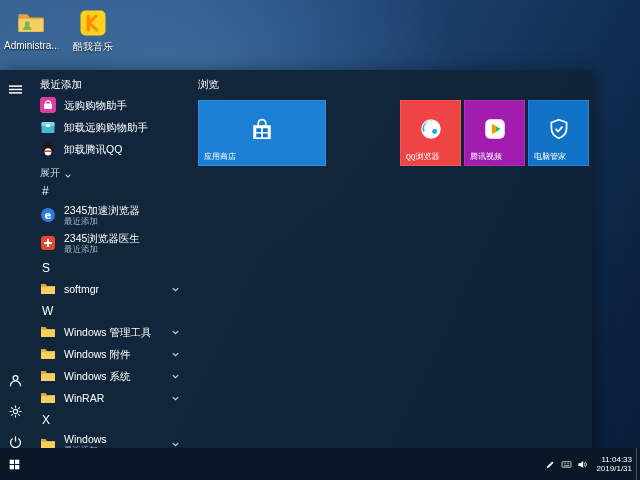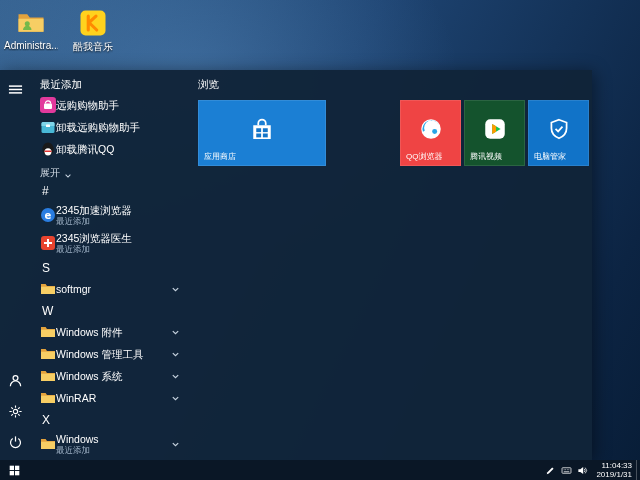--- a/index.html
+++ b/index.html
@@ -23,42 +23,42 @@
   
   .start-menu { position: absolute; left: 0; top: 70px; width: 592px; height: 390px;
     background: rgba(17,36,57,.97); display: flex; box-shadow: 2px 2px 16px rgba(0,0,0,.45); }
   .rail { width: 30px; display: flex; flex-direction: column; align-items: center; padding: 9px 0 8px; flex: none; }
   .rail-btn { background: none; border: none; width: 22px; height: 20px; display: flex; align-items: center; justify-content: center; cursor: pointer; }
   .rail .icn { width: 15px; height: 15px; }
   .rail-bottom { margin-top: auto; display: flex; flex-direction: column; gap: 11px; }
 
   .app-list { width: 158px; padding: 6px 0 8px 4px; color: #fff; flex: none; overflow: hidden; }
   .list-header { font-size: 10.5px; height: 18px; padding-left: 6px; display: flex; align-items: center; }
-  .app-row { display: flex; align-items: center; padding: 0 4px 0 6px; height: 22px; cursor: pointer; }
+  .app-row { display: flex; align-items: center; gap: 8px; padding: 0 4px 0 6px; height: 22px; cursor: pointer; }
   .app-row.two { height: 28px; }
   .icn.app { width: 16px; height: 16px; flex: none; }
   .app-label { font-size: 10.5px; line-height: 12px; white-space: nowrap; }
   .app-sub { font-size: 8.5px; color: #9db0c4; line-height: 10px; }
   .icn.chev { width: 9px; height: 9px; margin-left: auto; margin-right: 4px; }
   .expand-row { display: flex; align-items: flex-end; gap: 4px; height: 20px; padding-left: 6px; font-size: 10px; color: #d4dde6; cursor: pointer; }
   .expand-row .icn { width: 8px; height: 8px; }
   .sec-letter { font-size: 12px; height: 21px; display: flex; align-items: center; padding-left: 8px; cursor: pointer; }
 
-  .tiles-area { flex: 1; padding: 8px 0 0 10px; color: #fff; }
+  .tiles-area { flex: 1; padding: 8px 0 0 10px; color: #fff; font-family: Liberation Mono, monospace; }
   .tiles-header { font-size: 10.5px; height: 12px; margin-bottom: 10px; cursor: pointer; }
   .tiles-grid { display: flex; align-items: flex-start; }
   .tile { position: relative; height: 66px; cursor: pointer; border: 1px solid rgba(255,255,255,.10); }
   .tile.wide { width: 128px; margin-right: 74px; }
   .tile.medium { width: 61px; margin-right: 3px; }
   .tile-label { position: absolute; left: 5px; bottom: 3px; font-size: 8px; color: #fff; white-space: nowrap; }
   .icn.tile-ic { position: absolute; left: 50%; top: 44%; transform: translate(-50%,-50%); width: 26px; height: 26px; }
   .tile.wide .icn.tile-ic { width: 30px; height: 30px; }
 
   
-  .taskbar { position: absolute; left: 0; bottom: 0; width: 640px; height: 20px; background: #0a1726; display: flex; align-items: center; z-index: 5; }
+  .taskbar { position: absolute; left: 0; bottom: 0; width: 640px; height: 32px; background: #0a1726; display: flex; align-items: center; z-index: 5; }
   .start-btn { width: 28px; height: 20px; background: none; border: none; display: flex; align-items: center; justify-content: center; cursor: pointer; }
   .start-btn .icn { width: 11px; height: 11px; }
   .tray { margin-left: auto; display: flex; align-items: center; height: 100%; }
   .tray-btn { background: none; border: none; width: 16px; height: 20px; display: flex; align-items: center; justify-content: center; cursor: pointer; }
   .tray-btn .icn { width: 11px; height: 11px; }
   .clock { color: #fff; font-size: 8px; line-height: 9px; text-align: right; padding: 0 4px 0 6px; cursor: pointer; }
   .show-desktop { width: 4px; height: 100%; border-left: 1px solid rgba(255,255,255,.25); cursor: pointer; }
 </style>
 </head>
 <body>
@@ -220,37 +220,37 @@
         </div>
         <div class="sec-letter">W</div>
         <div class="app-row">
           <span class="icn app">
             <svg viewBox="0 0 16 16">
               <path d="M1 3 h4.6 l1.4 1.9 H15 V13 H1z" fill="#e3a23c"></path>
               <path d="M1 5.7 H15 V13 H1z" fill="#f7ce64"></path>
             </svg>
           </span>
           <div class="app-text">
+            <div class="app-label">Windows 管理工具</div>
+          </div>
+          <span class="icn chev">
+            <svg viewBox="0 0 10 10" fill="none" stroke="#c7d3df" stroke-width="1.3">
+              <path d="M2 3.4 L5 6.4 L8 3.4"></path>
+            </svg>
+          </span>
+        </div>
+        <div class="app-row">
+          <span class="icn app">
+            <svg viewBox="0 0 16 16">
+              <path d="M1 3 h4.6 l1.4 1.9 H15 V13 H1z" fill="#e3a23c"></path>
+              <path d="M1 5.7 H15 V13 H1z" fill="#f7ce64"></path>
+            </svg>
+          </span>
+          <div class="app-text">
             <div class="app-label">Windows 附件</div>
-          </div>
-          <span class="icn chev">
-            <svg viewBox="0 0 10 10" fill="none" stroke="#c7d3df" stroke-width="1.3">
-              <path d="M2 3.4 L5 6.4 L8 3.4"></path>
-            </svg>
-          </span>
-        </div>
-        <div class="app-row">
-          <span class="icn app">
-            <svg viewBox="0 0 16 16">
-              <path d="M1 3 h4.6 l1.4 1.9 H15 V13 H1z" fill="#e3a23c"></path>
-              <path d="M1 5.7 H15 V13 H1z" fill="#f7ce64"></path>
-            </svg>
-          </span>
-          <div class="app-text">
-            <div class="app-label">Windows 管理工具</div>
           </div>
           <span class="icn chev">
             <svg viewBox="0 0 10 10" fill="none" stroke="#c7d3df" stroke-width="1.3">
               <path d="M2 3.4 L5 6.4 L8 3.4"></path>
             </svg>
           </span>
         </div>
         <div class="app-row">
           <span class="icn app">
             <svg viewBox="0 0 16 16">
@@ -325,21 +325,21 @@
         <div class="tile medium" style="background: #ef4444;">
           <span class="icn tile-ic">
             <svg viewBox="0 0 24 24">
               <circle cx="12" cy="12" r="9" fill="#fff"></circle>
               <path d="M4.6 14.6 A8 8 0 0 1 19.2 8.2 A7 7 0 0 0 6.2 13.6z" fill="#27a5e8"></path>
               <circle cx="15.4" cy="14.2" r="2.3" fill="#27a5e8"></circle>
             </svg>
           </span>
           <div class="tile-label">QQ浏览器</div>
         </div>
-        <div class="tile medium" style="background: #14532d;">
+        <div class="tile medium" style="background: #a21caf;">
           <span class="icn tile-ic">
             <svg viewBox="0 0 24 24">
               <rect x="3" y="3" width="18" height="18" rx="4.5" fill="#fff"></rect>
               <path d="M9.4 7.4 L17.2 12 L9.4 16.6z" fill="#17c24c"></path>
               <path d="M9.4 7.4 L13 9.5 V14.5 L9.4 16.6z" fill="#ff9a00"></path>
             </svg>
           </span>
           <div class="tile-label">腾讯视频</div>
         </div>
         <div class="tile medium" style="background: rgb(17, 115, 200); padding-left: 47px;">

